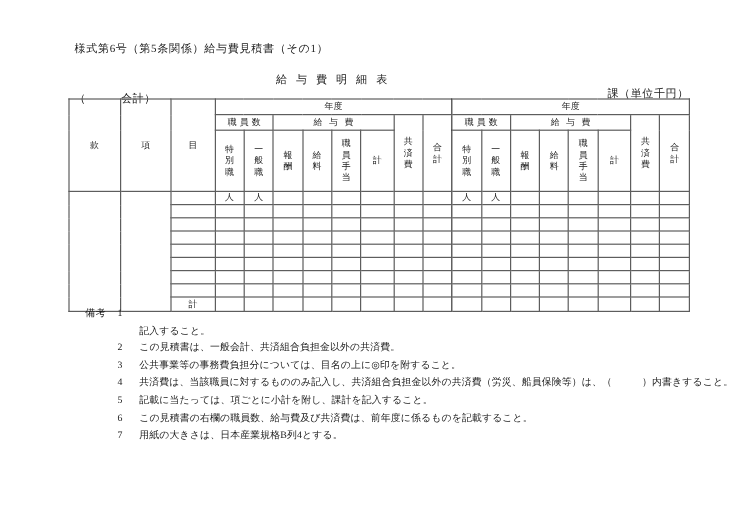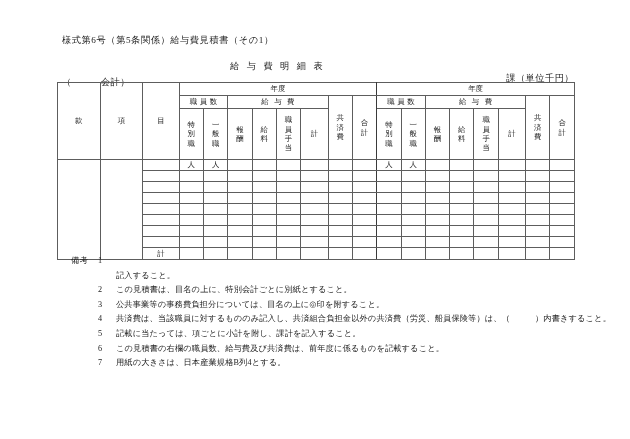--- a/index.html
+++ b/index.html
@@ -489,21 +489,21 @@
     <div class="note-row">
       <span class="note-label">備考</span>
       <span class="note-num">1</span>
     </div>
     <div class="note-cont">
       <span class="note-text">記入すること。</span>
     </div>
 
     <div class="note-row">
       <span class="note-num">2</span>
-      <span class="note-text">この見積書は、目名の上に、特別会計ごとに別紙とすること。</span>
+      <span class="note-text">この見積書は、一般会計、共済組合負担金以外の共済費。</span>
     </div>
 
     <div class="note-row">
       <span class="note-num">3</span>
       <span class="note-text">公共事業等の事務費負担分については、目名の上に◎印を附すること。</span>
     </div>
 
     <div class="note-row">
       <span class="note-num">4</span>
       <span class="note-text">共済費は、当該職員に対するもののみ記入し、共済組合負担金以外の共済費（労災、船員保険等）は、（　　　）内書きすること。</span>

